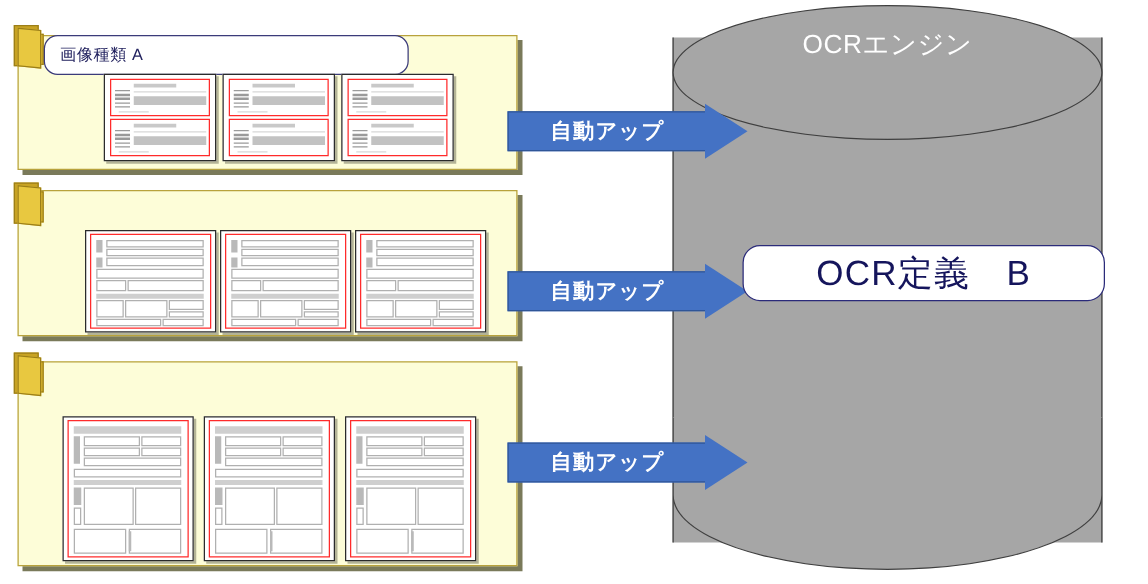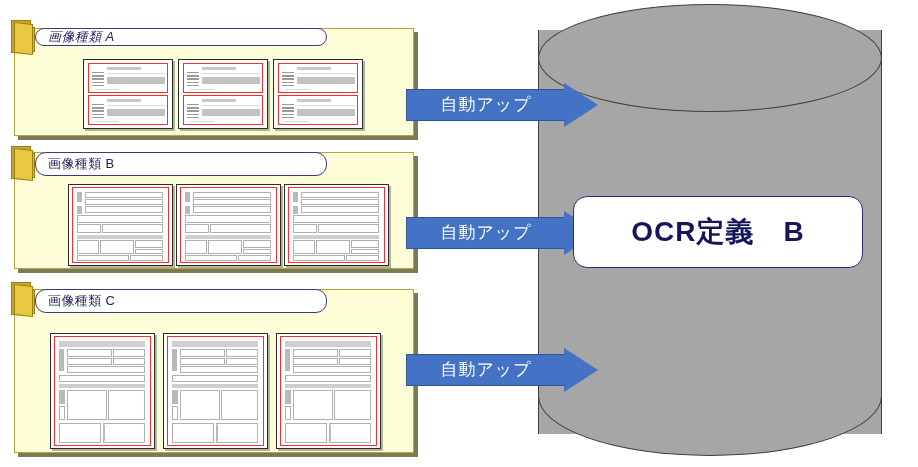--- a/index.html
+++ b/index.html
@@ -194,20 +194,21 @@
   }
   .fhdr {
     position: absolute;
     background: #cfcfcf;
   }
 
   
   .arrow-wrap {
     position: absolute;
     height: 44px;
+    font-weight: bold;
   }
   .arrow-shaft {
     position: absolute;
     left: 0;
     top: 6px;
     height: 32px;
     background: #4472c4;
     border: 1px solid #2f5597;
     box-sizing: border-box;
   }
@@ -252,31 +253,32 @@
   }
 </style>
 </head>
 <body>
 
 <div id="canvas">
 
   <div class="cyl-body"></div>
   <div class="cyl-bottom"></div>
   <div class="cyl-top"></div>
+  <div class="cyl-title">OCRエンジン</div>
 
   <div class="panel-shadow" style="left:18px; top:32px; width:400px; height:108px;"></div>
   <div class="panel" style="left:14px; top:28px; width:400px; height:108px;"></div>
 
   <div class="folder-icon" style="left:9px; top:17px;">
     <div class="fback"></div>
     <div class="ftab"></div>
     <div class="ffront"></div>
   </div>
 
-  <div class="chip" style="left:35px; top:28px; width:292px; height:18px;font-style:italic;">
+  <div class="chip" style="left:35px; top:28px; width:292px; height:32px;">
     <span>画像種類 A</span>
   </div>
 
   <div class="doc-group" style="left:83px; top:59px; width:90px; height:70px;">
     <div class="doc" style="width:80px; height:30px;">
       <div class="da-bar" style="left:18px; top:3px; width:34px; height:3px;"></div>
       <div class="da-stubs" style="top:8px; height:14px;">
         <i></i>
           <i></i>
           <i></i>
@@ -362,23 +364,20 @@
 
   <div class="panel-shadow" style="left:18px; top:156px; width:400px; height:117px;"></div>
   <div class="panel" style="left:14px; top:152px; width:400px; height:117px;"></div>
 
   <div class="folder-icon" style="left:9px; top:143px;">
     <div class="fback"></div>
     <div class="ftab"></div>
     <div class="ffront"></div>
   </div>
 
-  <div class="chip" style="left:35px; top:152px; width:292px; height:24px;">
-    <span>画像種類 B</span>
-  </div>
 
   <div class="doc-group" style="left:68px; top:184px; width:105px; height:82px;">
     <div class="doc" style="width:97px; height:76px;">
       <div class="form-doc">
         <div class="fl" style="left:4px; top:4px; width:5px; height:10px;"></div>
         <div class="fbox" style="left:12px; top:4px; width:78px; height:6px;"></div>
         <div class="fbox" style="left:12px; top:11px; width:78px; height:6px;"></div>
         <div class="fl" style="left:4px; top:18px; width:5px; height:8px;"></div>
         <div class="fbox" style="left:12px; top:18px; width:78px; height:7px;"></div>
         <div class="fbox" style="left:4px; top:27px; width:86px; height:8px;"></div>
@@ -441,23 +440,20 @@
 
   <div class="panel-shadow" style="left:18px; top:293px; width:400px; height:164px;"></div>
   <div class="panel" style="left:14px; top:289px; width:400px; height:164px;"></div>
 
   <div class="folder-icon" style="left:9px; top:279px;">
     <div class="fback"></div>
     <div class="ftab"></div>
     <div class="ffront"></div>
   </div>
 
-  <div class="chip" style="left:35px; top:289px; width:292px; height:24px;">
-    <span>画像種類 C</span>
-  </div>
 
   <div class="doc-group" style="left:50px; top:333px; width:105px; height:116px;">
     <div class="doc" style="width:97px; height:110px;">
       <div class="form-doc">
         <div class="fhdr" style="left:4px; top:4px; width:86px; height:6px;"></div>
         <div class="fl" style="left:4px; top:12px; width:5px; height:22px;"></div>
         <div class="fbox" style="left:12px; top:12px; width:45px; height:8px;"></div>
         <div class="fbox" style="left:58px; top:12px; width:32px; height:8px;"></div>
         <div class="fbox" style="left:12px; top:21px; width:45px; height:7px;"></div>
         <div class="fbox" style="left:58px; top:21px; width:32px; height:7px;"></div>
@@ -533,18 +529,18 @@
     <div class="arrow-label" style="width:160px;">自動アップ</div>
   </div>
 
   <div class="arrow-wrap" style="left:406px; top:348px; width:194px;">
     <div class="arrow-shaft" style="width:160px;"></div>
     <div class="arrow-head" style="left:158px;"></div>
     <div class="arrow-label" style="width:160px;">自動アップ</div>
   </div>
 
 
-  <div class="ocr-def" style="left:573px; top:196px; width:290px; height:72px;font-weight:bold;">
+  <div class="ocr-def" style="left:594px; top:196px; width:290px; height:45px;">
     <span>OCR定義　B</span>
   </div>
 
 
 </div>
 
 </body></html>

